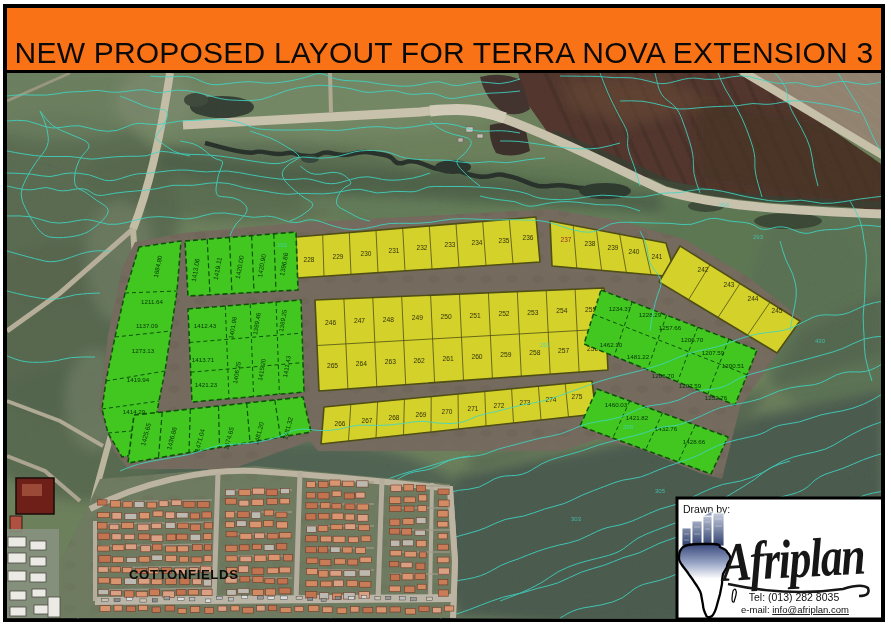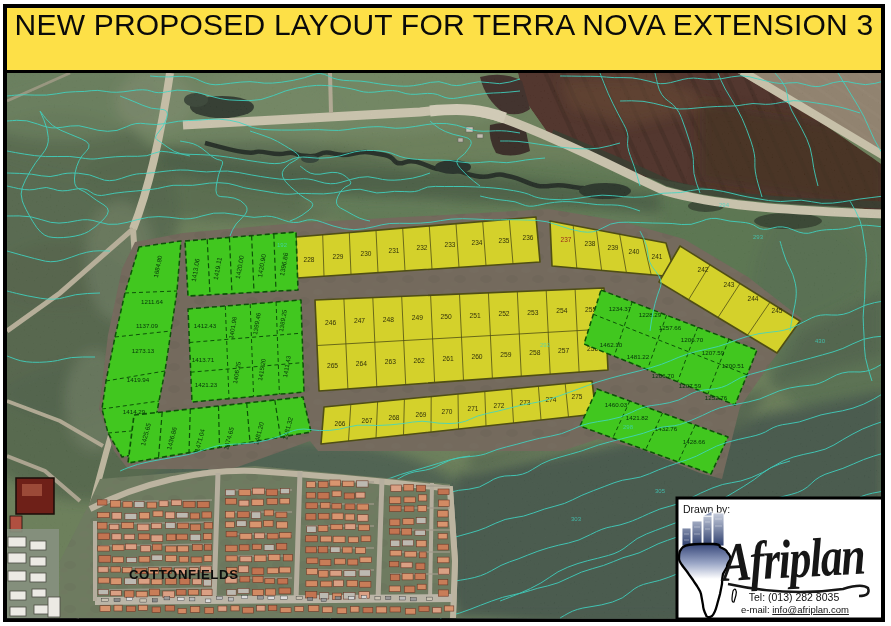--- a/index.html
+++ b/index.html
@@ -1,18 +1,18 @@
 <!DOCTYPE html>
 <html><head>
 <meta charset="utf-8">
 <style>
 html,body{margin:0;padding:0;background:#fff;width:891px;height:626px;overflow:hidden}
 #page{position:relative;width:891px;height:626px;background:#fff;font-family:"Liberation Sans",sans-serif}
 #frame{position:absolute;left:3px;top:4px;width:874px;height:610px;border:4px solid #000}
-#title{position:absolute;left:0;top:0;width:100%;height:62px;background:#fde047;border-bottom:3px solid #000;display:flex;align-items:flex-start;justify-content:center}
+#title{position:absolute;left:0;top:0;width:100%;height:62px;background:#f97316;border-bottom:3px solid #000;display:flex;align-items:flex-end;justify-content:center}
 #title span{font-size:30px;color:#0a0a0a;white-space:nowrap;letter-spacing:0.2px}
 #map{position:absolute;left:0px;top:65px}
 </style>
 </head>
 <body>
 <div id="page">
 
 <div id="frame">
 
 <div id="title">

